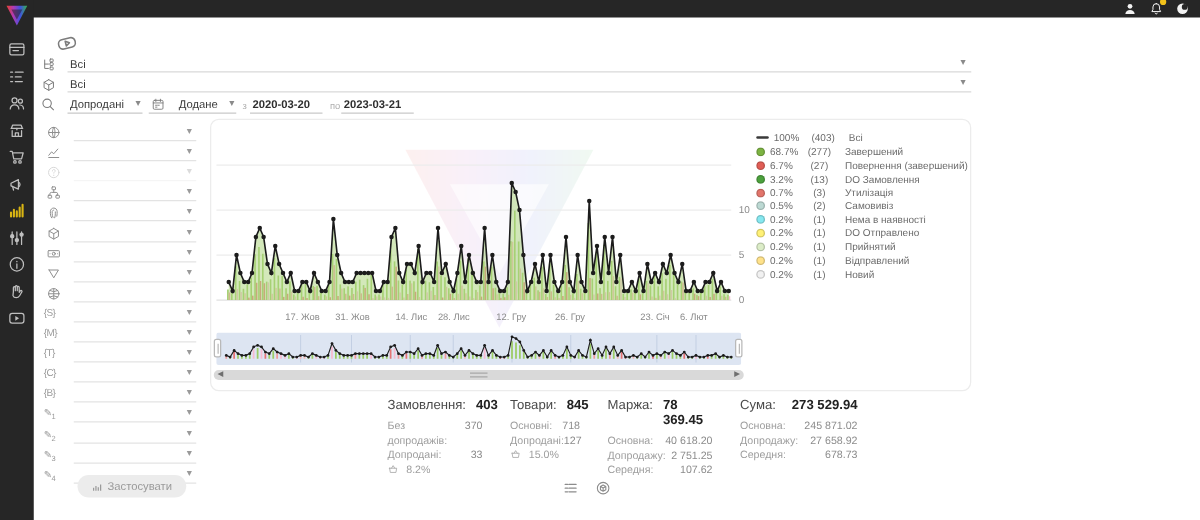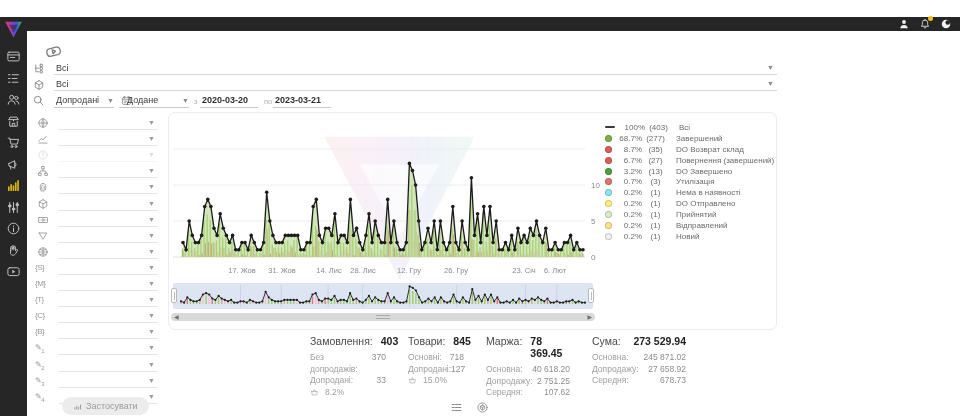--- a/index.html
+++ b/index.html
@@ -1,18 +1,18 @@
 <!DOCTYPE html>
 <html><head>
 <meta charset="utf-8">
 <style>
   * { margin:0; padding:0; box-sizing:border-box; }
   html,body { width:960px; height:416px; }
   body { font-family:"Liberation Sans", sans-serif; background:#fff; overflow:hidden; }
-  .app { position:relative; width:960px; height:315px; background:#fff;margin-top:17px; }
+  .app { position:relative; width:960px; height:315px; background:#fff; }
 
   .topbar { position:absolute; left:0; top:0; width:960px; height:14px; background:#262626; z-index:3; }
   .topbar-icons { position:absolute; right:8px; top:1px; display:flex; gap:9px; align-items:center; }
   .topbar-icon { position:relative; width:12px; height:12px; color:#f2f2f2; cursor:pointer; }
   .topbar-icon svg { width:12px; height:12px; display:block; }
   .bell-badge { position:absolute; right:-2px; top:-2px; width:5px; height:5px; border-radius:50%; background:#f2c21b; }
 
   .sidebar { position:absolute; left:0; top:0; width:27px; height:416px; background:#262626; z-index:4; display:flex; flex-direction:column; align-items:center; }
   .logo { width:21px; height:21px; margin-top:2px; margin-bottom:9px; }
   .logo svg { width:21px; height:21px; display:block; }
@@ -48,21 +48,21 @@
   .chart-card { position:absolute; left:168px; top:95px; width:609px; height:218px; background:#fff; border:1px solid #ececec; border-radius:7px; }
   .watermark { position:absolute; left:128px; top:0px; width:205px; height:190px; opacity:0.07; pointer-events:none; }
   .main-chart { position:absolute; left:4px; top:4px; }
   .x-labels { position:absolute; left:4px; top:153px; width:432px; height:12px; }
   .x-labels span { position:absolute; width:44px; text-align:center; font-size:7.5px; color:#8a8a8a; }
 
   .legend { position:absolute; left:436px; top:9px; width:170px; }
   .legend-item { display:flex; align-items:center; height:10.9px; cursor:pointer; }
   .legend-swatch { width:7px; height:7px; border-radius:50%; border:1px solid rgba(0,0,0,0.18); flex:0 0 auto; }
   .legend-swatch.line { width:10px; height:2px; border-radius:1px; border:none; }
-  .legend-pct { width:26px; text-align:right; font-size:8px; color:#6b6b6b; margin-left:4px; }
+  .legend-pct { width:26px; text-align:left; font-size:8px; color:#6b6b6b; margin-left:4px; }
   .legend-count { width:27px; text-align:center; font-size:8px; color:#6b6b6b; }
   .legend-label { margin-left:7px; font-size:8px; color:#6b6b6b; white-space:nowrap; }
 
   .navigator { position:absolute; left:4px; top:170px; }
   .nav-handle { position:absolute; top:175px; width:6px; height:15px; background:#fff; border:1px solid #b9b9b9; border-radius:2px; cursor:ew-resize; z-index:2; }
   .nav-handle::after { content:""; position:absolute; left:2px; top:3px; width:1px; height:8px; background:#b9b9b9; }
   .scrollbar { position:absolute; left:2px; top:200px; width:424px; height:8px; background:#d9d9d9; border-radius:4px; cursor:pointer; }
   .scrollbar .arr { position:absolute; top:0; font-size:6px; line-height:8px; color:#6f6f6f; }
   .scrollbar .arr.l { left:3px; } .scrollbar .arr.r { right:3px; }
   .scrollbar .grip { position:absolute; left:50%; top:2px; margin-left:-7px; width:14px; height:4px; border-top:1px solid #a8a8a8; border-bottom:1px solid #a8a8a8; }
@@ -238,21 +238,21 @@
     <span class="abs sel-text" style="left:29px; top:64px;">Допродані</span>
     <span class="abs sel-caret" style="left:80px; top:66px;">▼</span>
     <div class="abs underline" style="left:27px; top:76px; width:60px; background:#c9c9c9;"></div>
 
     <div class="abs h-icon" style="left:94px; top:64px; width:11px; height:11px;" id="calIcon">
         <svg viewBox="0 0 24 24" fill="none" stroke="currentColor" stroke-width="1.6" stroke-linecap="round" stroke-linejoin="round">
           <rect x="3.5" y="5" width="17" height="15.5" rx="2"></rect>
           <path d="M3.5 9.5h17M8 3v4M16 3v4M7.5 13.5h2.5M11.5 13.5h2.5M7.5 16.8h2.5"></path>
         </svg>
       </div>
-    <span class="abs sel-text" style="left:100px; top:64px;">Додане</span>
+    <span class="abs sel-text" style="left:116px; top:64px;">Додане</span>
     <span class="abs sel-caret" style="left:155px; top:66px;">▼</span>
     <div class="abs underline" style="left:92px; top:76px; width:70px; background:#c9c9c9;"></div>
 
     <span class="abs tiny-label" style="left:167px; top:66px;">з</span>
     <span class="abs date-text" style="left:175px; top:64px;">2020-03-20</span>
     <div class="abs underline" style="left:173px; top:76px; width:58px; background:#c9c9c9;"></div>
     <span class="abs tiny-label" style="left:237px; top:66px;">по</span>
     <span class="abs date-text" style="left:248px; top:64px;">2023-03-21</span>
     <div class="abs underline" style="left:246px; top:76px; width:58px; background:#c9c9c9;"></div>
   </div>
@@ -808,41 +808,41 @@
           <span class="legend-label">Всі</span>
         </div>
         <div class="legend-item">
           <span class="legend-swatch" style="background:#7cb342"></span>
           <span class="legend-pct">68.7%</span>
           <span class="legend-count">(277)</span>
           <span class="legend-label">Завершений</span>
         </div>
         <div class="legend-item">
           <span class="legend-swatch" style="background:#e05d55"></span>
-          <span class="legend-pct">8.7%</span>
-          <span class="legend-count">(35)</span>
-          <span class="legend-label">DO Возврат склад</span>
-        </div>
-        <div class="legend-item">
-          <span class="legend-swatch" style="background:#e05d55"></span>
           <span class="legend-pct">6.7%</span>
           <span class="legend-count">(27)</span>
           <span class="legend-label">Повернення (завершений)</span>
         </div>
         <div class="legend-item">
           <span class="legend-swatch" style="background:#4ca13d"></span>
           <span class="legend-pct">3.2%</span>
           <span class="legend-count">(13)</span>
-          <span class="legend-label">DO Завершено</span>
+          <span class="legend-label">DO Замовлення</span>
         </div>
         <div class="legend-item">
           <span class="legend-swatch" style="background:#e2756b"></span>
           <span class="legend-pct">0.7%</span>
           <span class="legend-count">(3)</span>
           <span class="legend-label">Утилізація</span>
+        </div>
+        <div class="legend-item">
+          <span class="legend-swatch" style="background:#bcd9d3"></span>
+          <span class="legend-pct">0.5%</span>
+          <span class="legend-count">(2)</span>
+          <span class="legend-label">Самовивіз</span>
         </div>
         <div class="legend-item">
           <span class="legend-swatch" style="background:#86e8f0"></span>
           <span class="legend-pct">0.2%</span>
           <span class="legend-count">(1)</span>
           <span class="legend-label">Нема в наявності</span>
         </div>
         <div class="legend-item">
           <span class="legend-swatch" style="background:#fff176"></span>
           <span class="legend-pct">0.2%</span>

